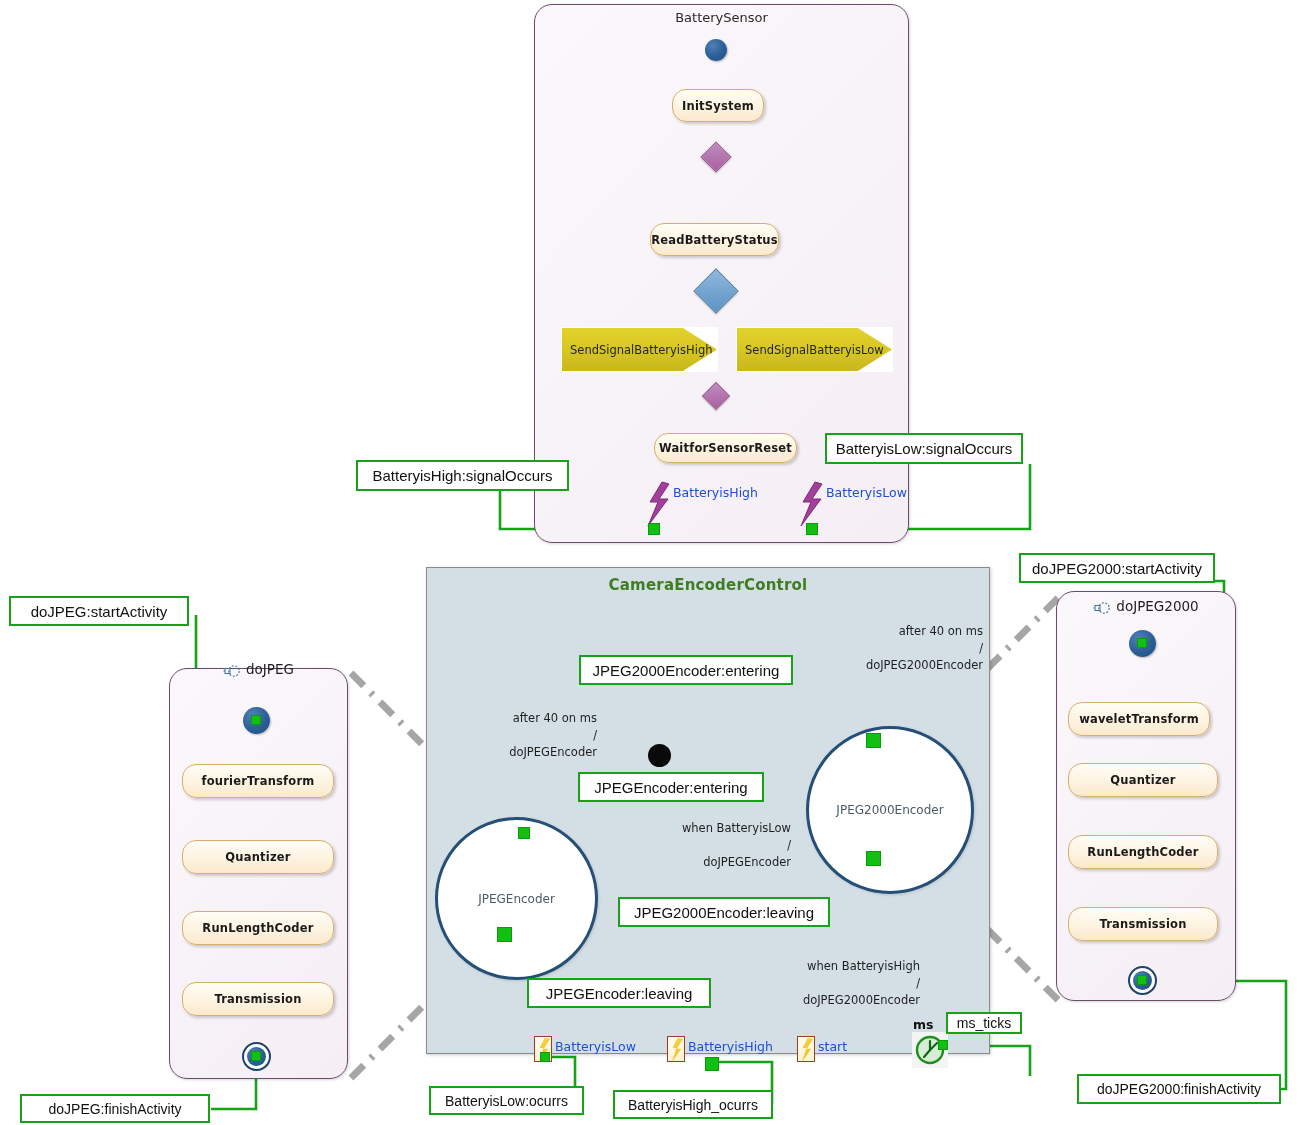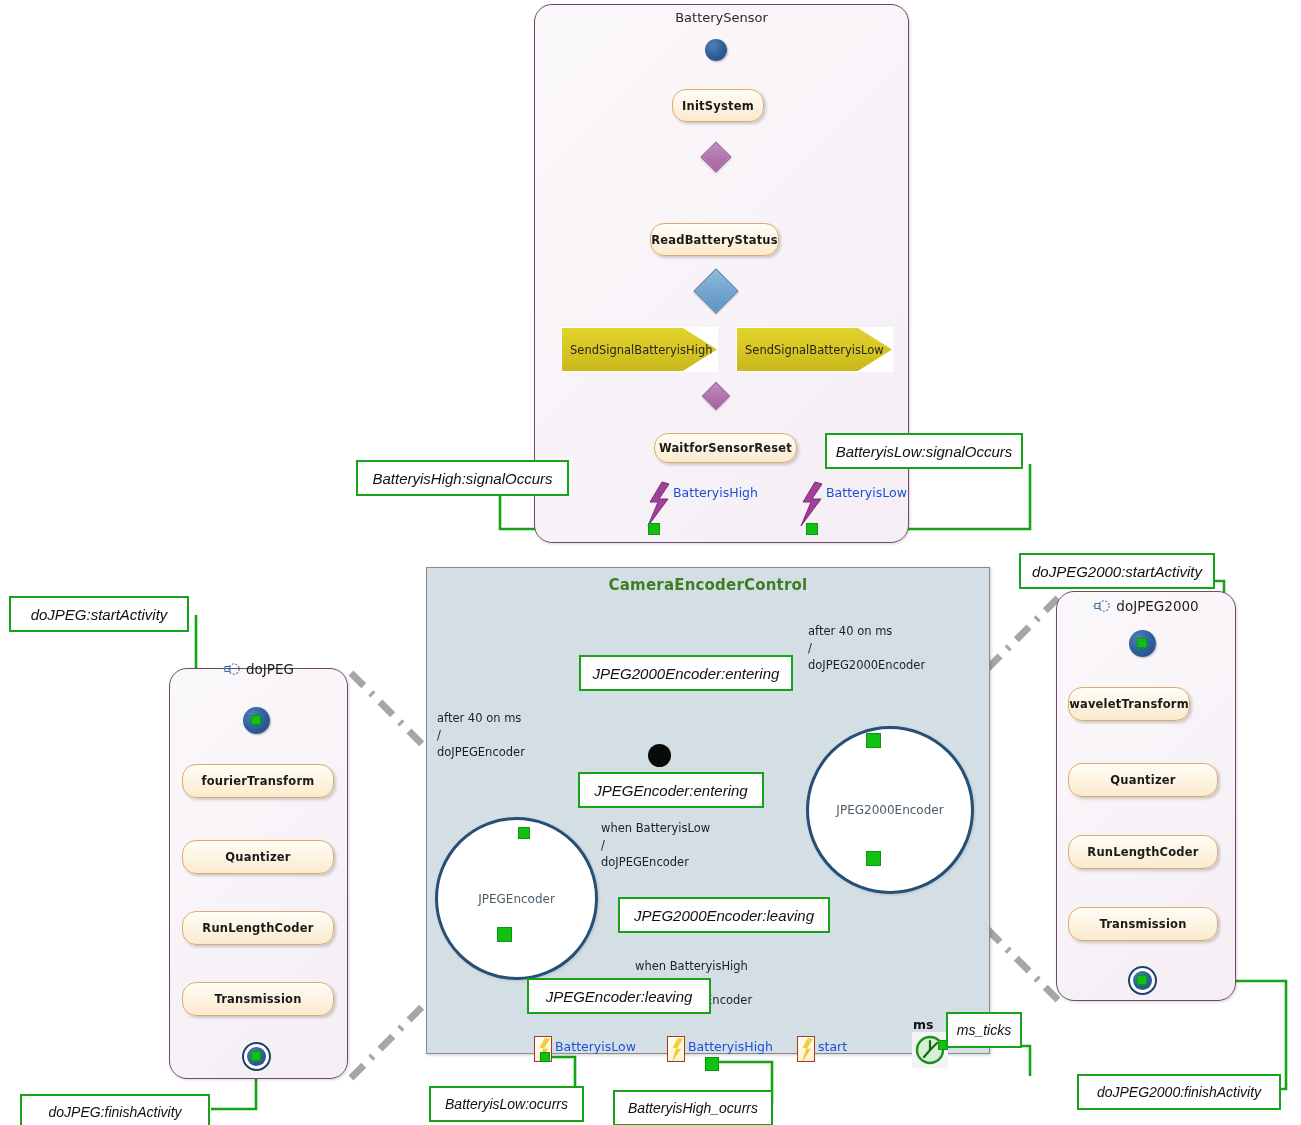--- a/index.html
+++ b/index.html
@@ -135,43 +135,42 @@
     font-size: 11.5px;
     color: #262626;
   }
 
   
   .anno {
     position: absolute;
     border: 2px solid #17a317;
     background: #ffffff;
     color: #111111;
-    font-style: italic;
     font-size: 15px;
     display: flex;
     align-items: center;
     justify-content: center;
-    padding: 16px 8px;
+    padding: 9px 8px;
     white-space: nowrap;
     font-family: "Liberation Sans", sans-serif;
   }
 
   
   .pin {
     position: absolute;
     width: 12px; height: 12px;
     background: #12c012;
     border: 1px solid #0a9a0a;
   }
   .pin.sm { width: 10px; height: 10px; }
 
   
   .edge-label {
     position: absolute;
-    text-align: left;
+    text-align: right;
     font-size: 11.5px;
     color: #1f1f1f;
     line-height: 17px;
     white-space: nowrap;
   }
 
   
   .sig-icon {
     position: absolute;
     width: 18px; height: 26px;
@@ -207,21 +206,21 @@
     position: absolute;
     width: 36px; height: 36px;
     background: #f4f4f4;
   }
 
   
   .act-icon { position: absolute; width: 18px; height: 14px; }
   .act-header {
     position: absolute;
     display: flex;
-    align-items: flex-start;
+    align-items: flex-end;
     gap: 5px;
     font-size: 13.5px;
     color: #1d1d1d;
   }
 </style>
 </head>
 <body>
 
 <div id="canvas">
 
@@ -466,21 +465,21 @@
       <circle cx="11" cy="7" r="5.2" fill="none" stroke="#3b6ea5" stroke-width="1.1" stroke-dasharray="2 1.6"></circle>
       <rect x="2" y="4.5" width="5" height="5" fill="none" stroke="#3b6ea5" stroke-width="1"></rect>
       <line x1="0.5" y1="7" x2="2" y2="7" stroke="#3b6ea5" stroke-width="1"></line>
     </svg>
     <span>doJPEG2000</span>
   </div>
 
   <div class="init-node" style="left:1129px; top:630px; width:27px; height:27px;"></div>
   <div class="pin sm" style="left:1137px; top:638px;"></div>
 
-  <div class="act-node" style="left:1068px; top:687px; width:122px; height:34px;">waveletTransform</div>
+  <div class="act-node" style="left:1068px; top:702px; width:142px; height:34px;">waveletTransform</div>
   <div class="act-node" style="left:1068px; top:763px; width:150px; height:34px;">Quantizer</div>
   <div class="act-node" style="left:1068px; top:835px; width:150px; height:34px;">RunLengthCoder</div>
   <div class="act-node" style="left:1068px; top:907px; width:150px; height:34px;">Transmission</div>
 
   <div class="final-node" style="left:1128px; top:966px; width:29px; height:29px;">
     <div class="final-inner" style="width:19px; height:19px;"></div>
   </div>
   <div class="pin sm" style="left:1137px; top:975px;"></div>
 
   <div class="anno" style="left:1019px; top:553px; width:196px; height:30px;">doJPEG2000:startActivity</div>

